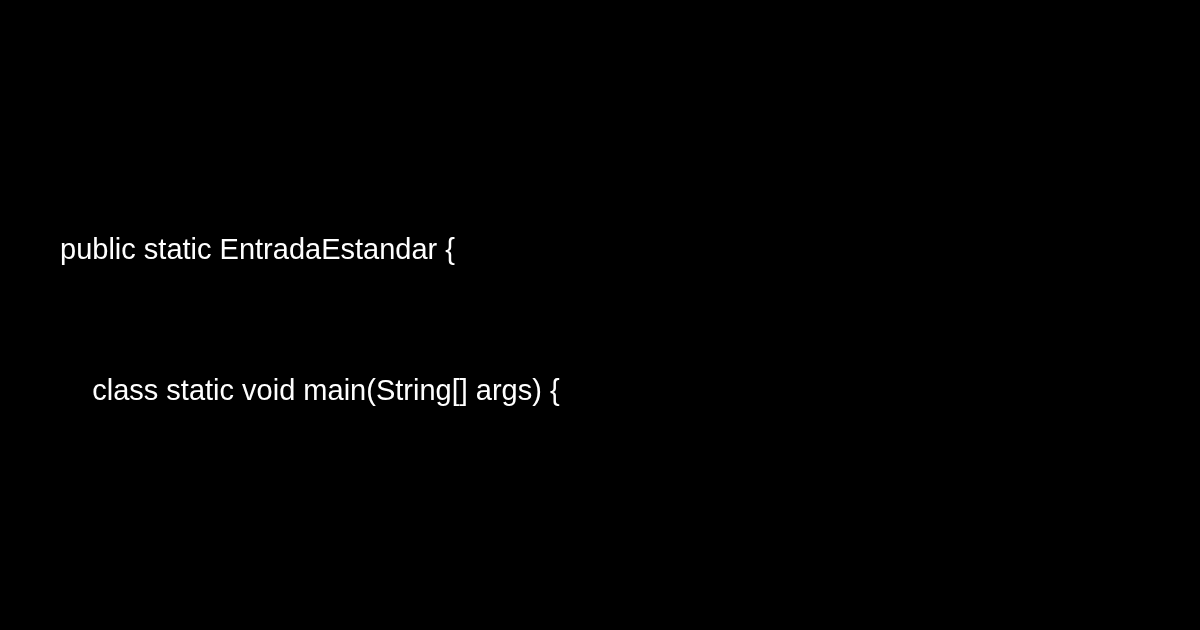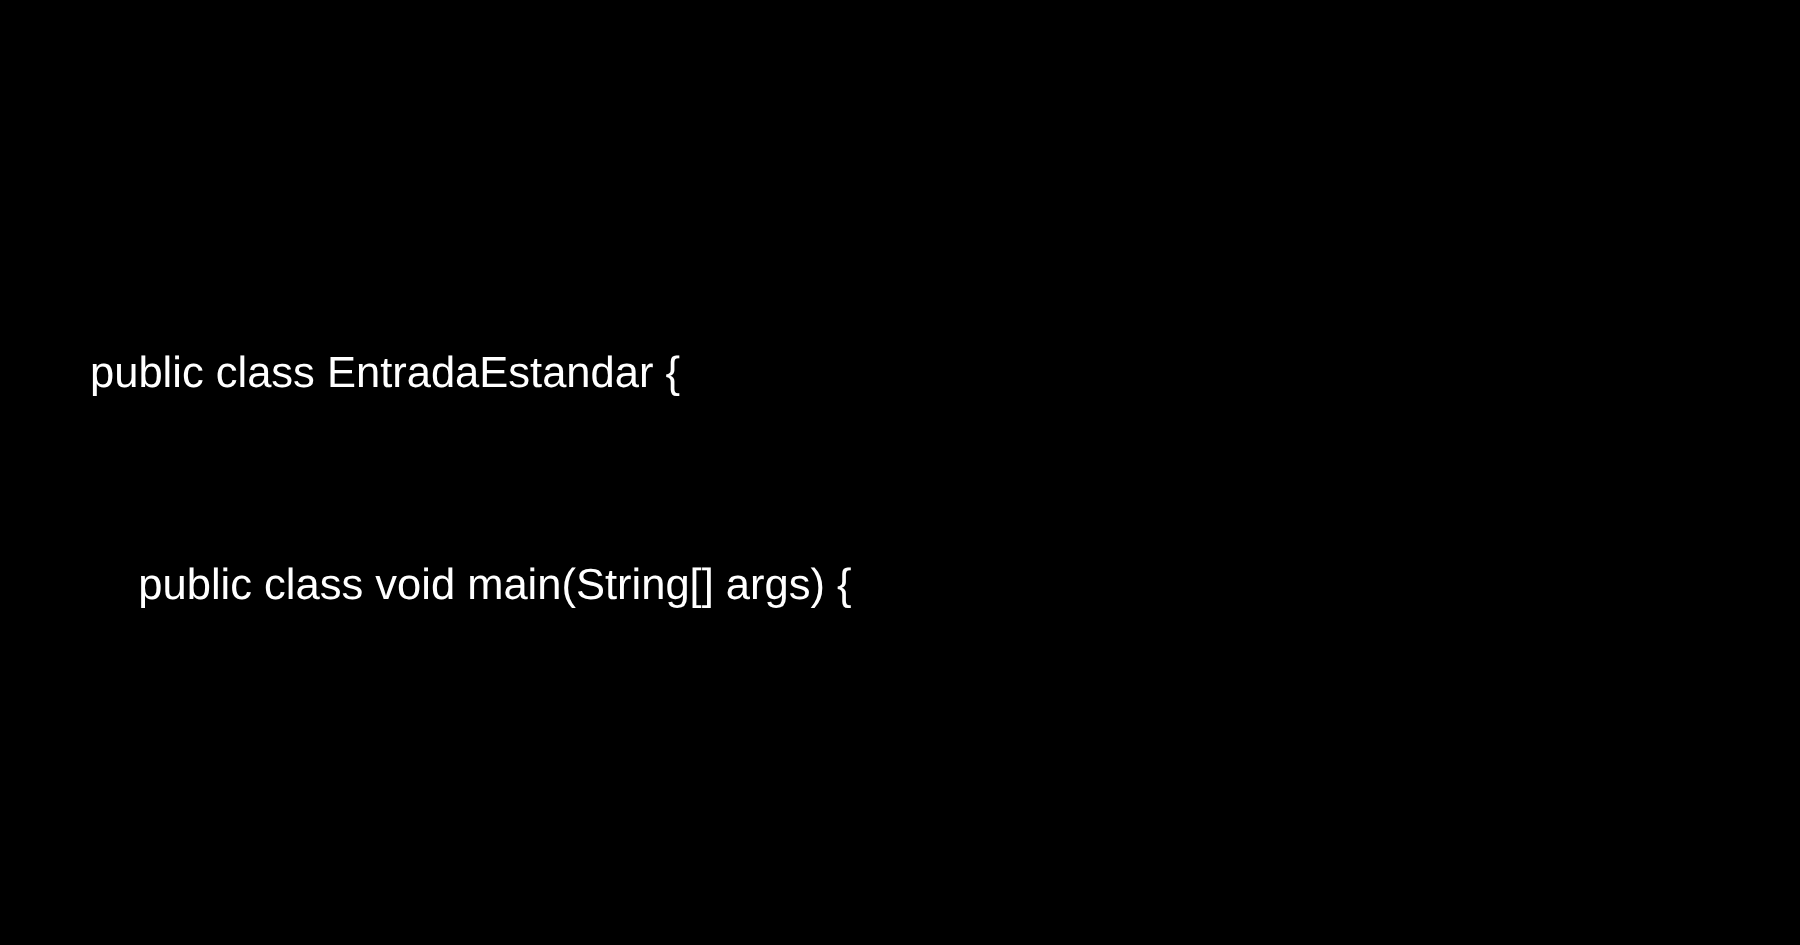--- a/index.html
+++ b/index.html
@@ -32,22 +32,22 @@
     .normal {
       color: #ffffff;
       font-weight: 400;
     }
   </style>
 </head>
 <body>
 
 <div class="code-block">
   <span class="line normal"></span>
-  <span class="line normal">public class EntradaEstandar {</span>
-  <span class="line normal">    <span>public class void main(String[] args) {</span></span>
+  <span class="line normal">public static EntradaEstandar {</span>
+  <span class="line normal">    <span>class static void main(String[] args) {</span></span>
   
   
   
   
   
   
   
 </div>
 
 </body></html>

